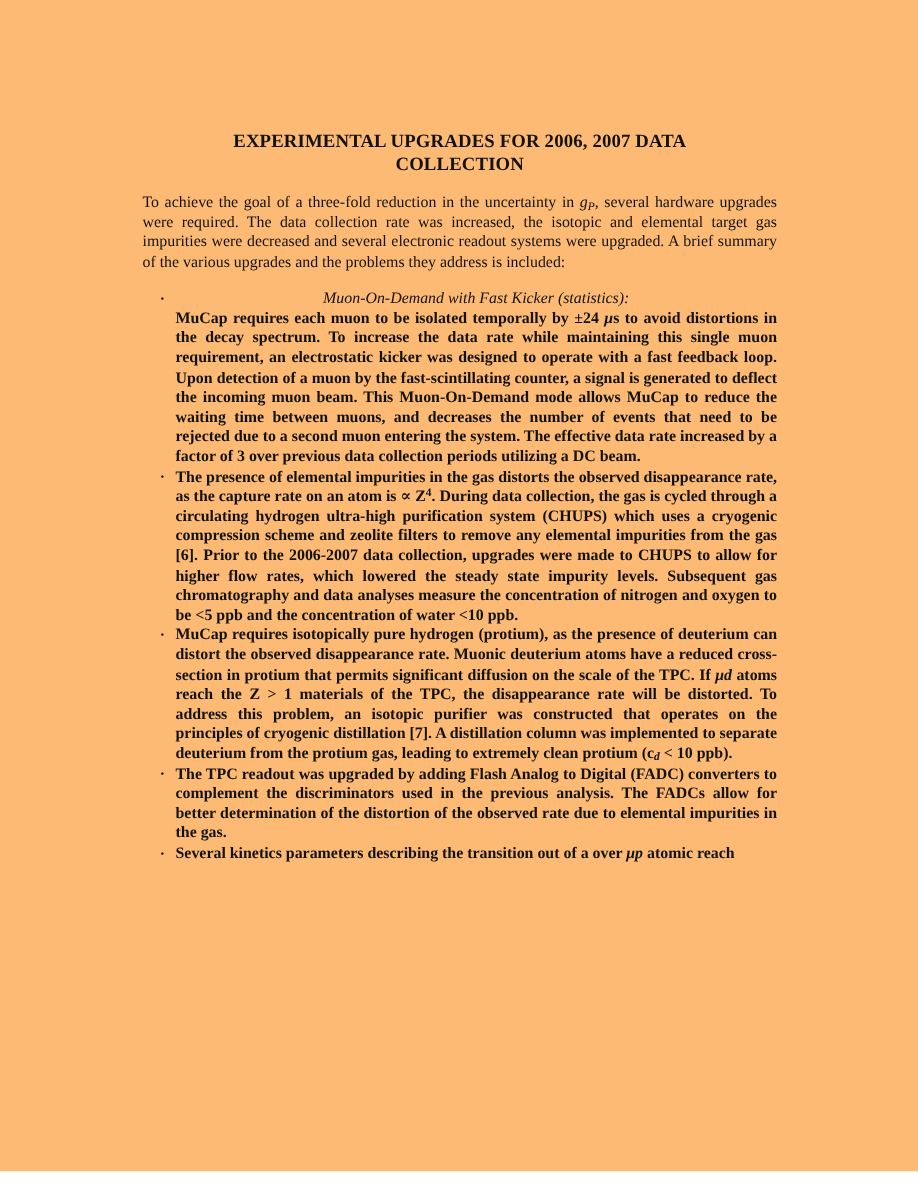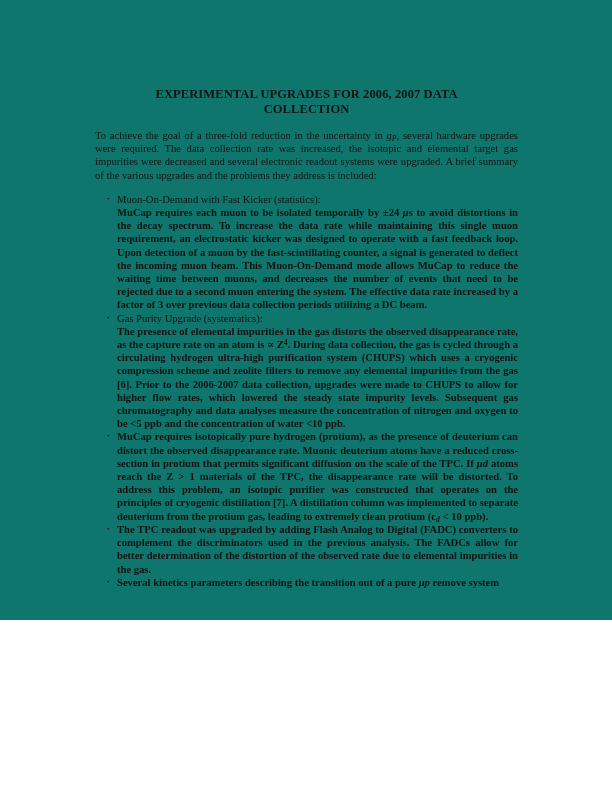--- a/index.html
+++ b/index.html
@@ -3,22 +3,22 @@
 <meta charset="utf-8">
 <style>
   html, body {
     margin: 0;
     padding: 0;
     background: #ffffff;
   }
   .sheet {
     position: relative;
     width: 612px;
-    height: 620px;
-    background: #0f766e;
+    height: 781px;
+    background: #fdba74;
     color: #121212;
     font-family: "Liberation Serif", "DejaVu Serif", serif;
     overflow: hidden;
   }
   .content {
     position: absolute;
     left: 95px;
     top: 87px;
     width: 423px;
   }
@@ -48,21 +48,22 @@
     padding-left: 22px;
   }
   .bullet-marker {
     position: absolute;
     left: 12px;
     top: 0;
     font-size: 7px;
     line-height: 13.2px;
   }
   .item-label {
-    text-align: left;
+    text-align: center;
+    font-style: italic;
   }
   .item-body {
     text-align: justify;
     font-weight: bold;
   }
   .it { font-style: italic; }
   sub, sup {
     font-size: 72%;
     line-height: 0;
   }
@@ -82,34 +83,33 @@
     <ul class="body-text upgrade-list">
 
       <li class="upgrade-item">
         <span class="bullet-marker">•</span>
         <div class="item-label">Muon-On-Demand with Fast Kicker (statistics):</div>
         <div class="item-body"><span>MuCap requires each muon to be isolated temporally by ±24 </span><span class="it">μ</span><span>s to avoid distortions in the decay spectrum. To increase the data rate while maintaining this single muon requirement, an electrostatic kicker was designed to operate with a fast feedback loop. Upon detection of a muon by the fast-scintillating counter, a signal is generated to deflect the incoming muon beam. This Muon-On-Demand mode allows MuCap to reduce the waiting time between muons, and decreases the number of events that need to be rejected due to a second muon entering the system. The effective data rate increased by a factor of 3 over previous data collection periods utilizing a DC beam.</span></div>
       </li>
 
       <li class="upgrade-item">
         <span class="bullet-marker">•</span>
-        <div class="item-label">Gas Purity Upgrade (systematics):</div>
         <div class="item-body"><span>The presence of elemental impurities in the gas distorts the observed disappearance rate, as the capture rate on an atom is ∝ Z</span><sup>4</sup><span>. During data collection, the gas is cycled through a circulating hydrogen ultra-high purification system (CHUPS) which uses a cryogenic compression scheme and zeolite filters to remove any elemental impurities from the gas [6]. Prior to the 2006-2007 data collection, upgrades were made to CHUPS to allow for higher flow rates, which lowered the steady state impurity levels. Subsequent gas chromatography and data analyses measure the concentration of nitrogen and oxygen to be &lt;5 ppb and the concentration of water &lt;10 ppb.</span></div>
       </li>
 
       <li class="upgrade-item">
         <span class="bullet-marker">•</span>
         <div class="item-body"><span>MuCap requires isotopically pure hydrogen (protium), as the presence of deuterium can distort the observed disappearance rate. Muonic deuterium atoms have a reduced cross-section in protium that permits significant diffusion on the scale of the TPC. If </span><span class="it">μd</span><span> atoms reach the Z &gt; 1 materials of the TPC, the disappearance rate will be distorted. To address this problem, an isotopic purifier was constructed that operates on the principles of cryogenic distillation [7]. A distillation column was implemented to separate deuterium from the protium gas, leading to extremely clean protium (c</span><sub class="it">d</sub><span> &lt; 10 ppb).</span></div>
       </li>
 
       <li class="upgrade-item">
         <span class="bullet-marker">•</span>
         <div class="item-body"><span>The TPC readout was upgraded by adding Flash Analog to Digital (FADC) converters to complement the discriminators used in the previous analysis. The FADCs allow for better determination of the distortion of the observed rate due to elemental impurities in the gas.</span></div>
       </li>
 
       <li class="upgrade-item">
         <span class="bullet-marker">•</span>
-        <div class="item-body"><span>Several kinetics parameters describing the transition out of a pure </span><span class="it">μp</span><span> remove system</span></div>
+        <div class="item-body"><span>Several kinetics parameters describing the transition out of a over </span><span class="it">μp</span><span> atomic reach</span></div>
       </li>
 
     </ul>
   </div>
 </div>
 
 </body></html>

